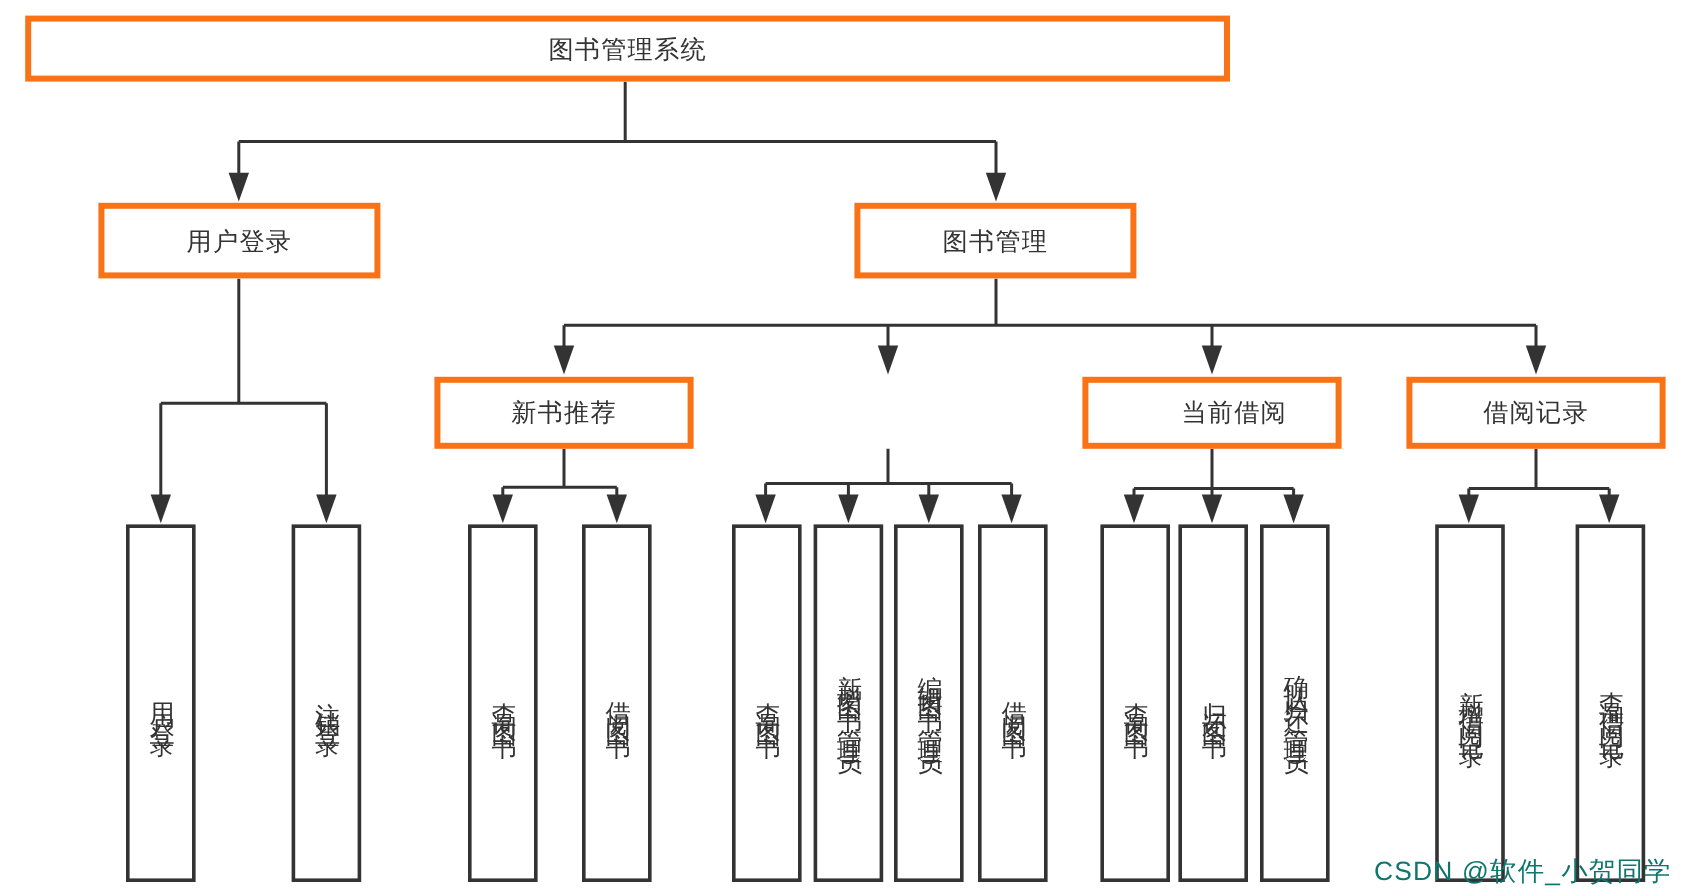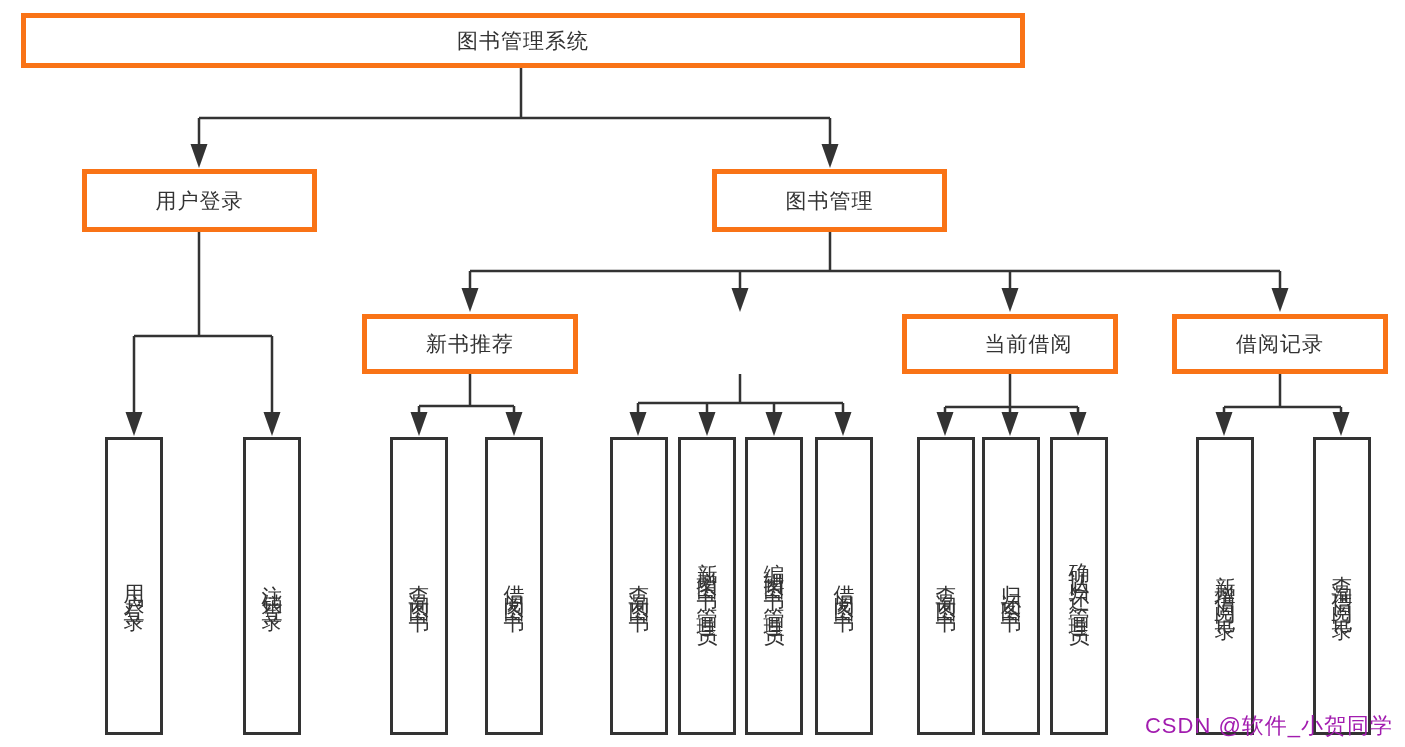--- a/index.html
+++ b/index.html
@@ -52,21 +52,21 @@
     line-height: 52px;
     font-size: 21px;
     letter-spacing: 9px;
     color: #333333;
   }
   .watermark {
     position: absolute;
     right: 12px;
     bottom: 6px;
     font-size: 22px;
-    color: #a21caf;
+    color: #0f766e;
     letter-spacing: 1px;
     white-space: nowrap;
   }
 </style>
 </head>
 <body>
 
 <div class="stage">
 
   <svg class="connectors" width="1405" height="747" viewBox="0 0 1405 747" xmlns="http://www.w3.org/2000/svg">

